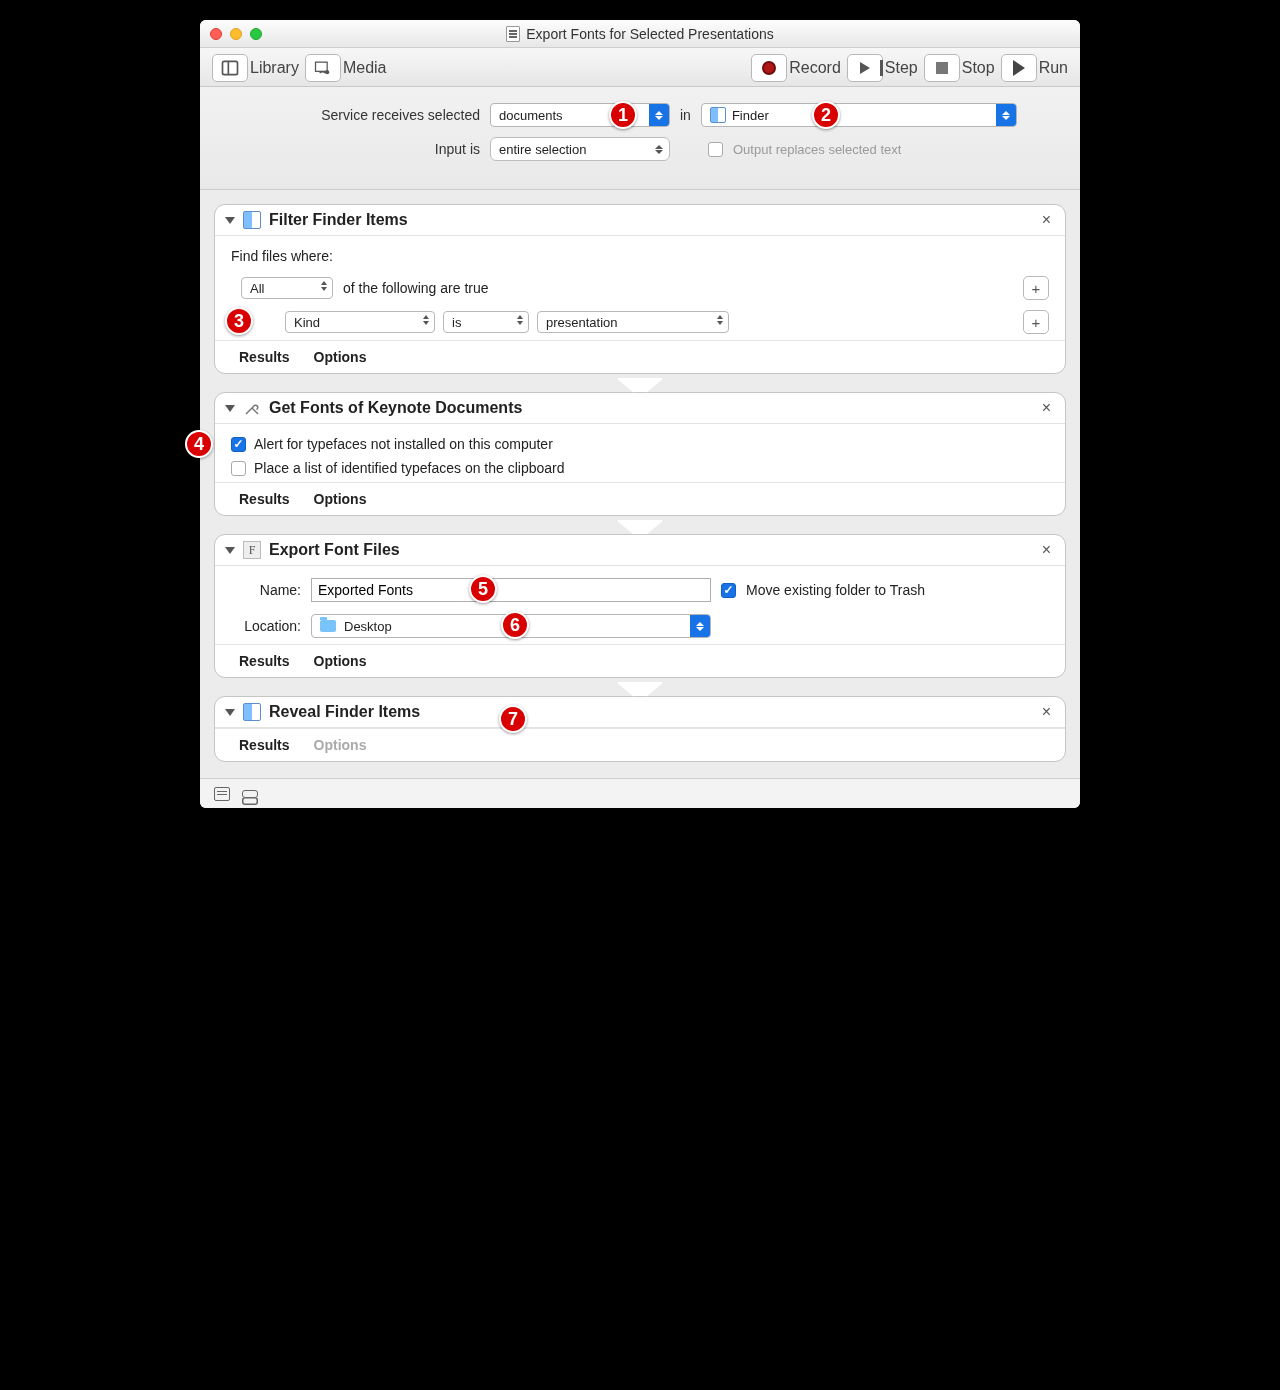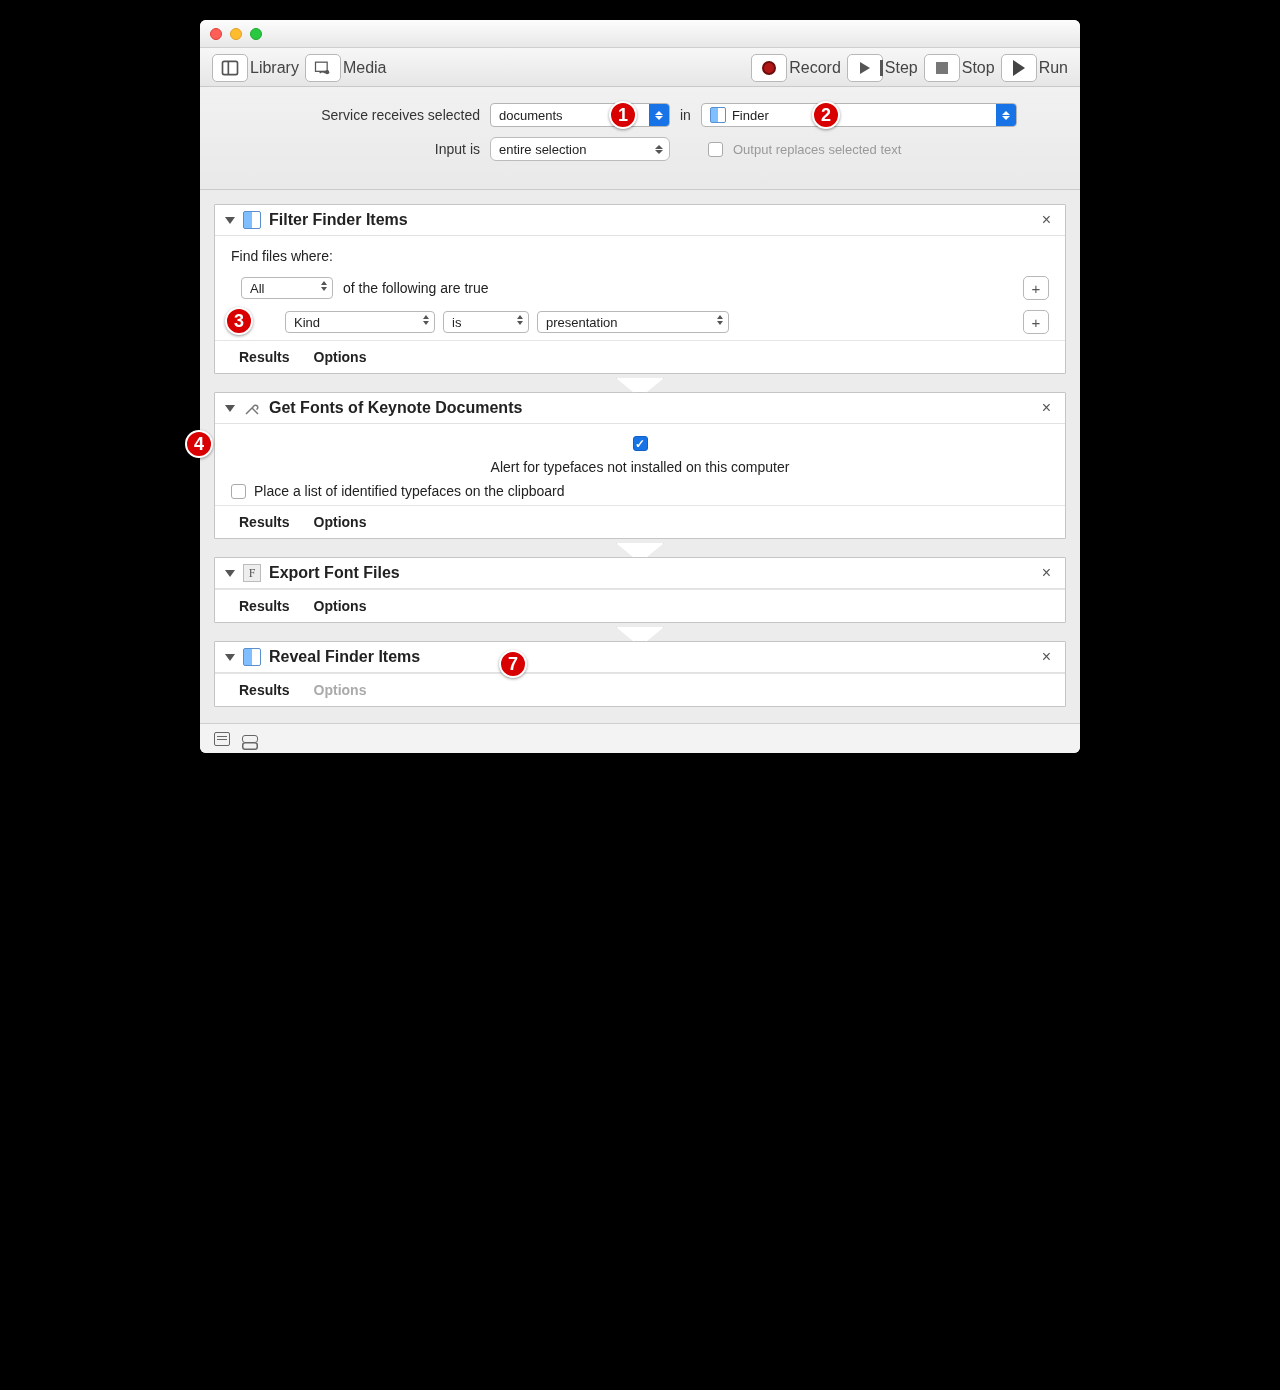--- a/index.html
+++ b/index.html
@@ -88,21 +88,21 @@
   .popup.plain .pcap::after  { border-top-color:#555;}
   .popup.plain { border-color:#bcbcbc;border-radius:6px;}
 
   .chk { width:15px; height:15px; border:1px solid #aaa; border-radius:3px; background:#fff; display:inline-flex; align-items:center; justify-content:center;}
   .chk.checked { background:#1873e6; border-color:#1160c4;}
   .chk.checked::after { content:"✓"; color:#fff; font-size:12px; line-height:1; font-weight:bold;}
   .disabled-text { color:#9a9a9a; }
 
   .workflow { padding: 14px 14px 10px 14px; position:relative;}
   .action {
-    background:#fff; border:1px solid #c5c5c5; border-radius:1px;
+    background:#fff; border:1px solid #c5c5c5; border-radius:11px;
     margin-bottom: 18px;
     position:relative;
   }
   .action + .action::before {
     content:""; position:absolute; top:-15px; left:50%; transform:translateX(-50%);
     width:46px; height:14px; background:#fff; border:1px solid #c5c5c5; border-top:none;
     clip-path: polygon(0 0, 100% 0, 62% 100%, 38% 100%);
   }
   .action-header {
     display:flex; align-items:center; padding:6px 10px; border-bottom:1px solid #e2e2e2;
@@ -166,20 +166,24 @@
 </head>
 <body>
 
 <div class="window">
 
   <div class="titlebar">
     <div class="traffic">
       <div class="dot red"></div>
       <div class="dot yellow"></div>
       <div class="dot green"></div>
+    </div>
+    <div class="title-center">
+      <span class="doc-icon"></span>
+      <span>Export Fonts for Selected Presentations</span>
     </div>
   </div>
 
   <div class="toolbar">
     <div class="tb-group">
       <div class="tb-btn">
         <div class="btn-box">
             <svg viewBox="0 0 24 24">
               <rect x="3" y="4" width="18" height="16" rx="2" fill="none" stroke="#555" stroke-width="2"></rect>
               <line x1="10" y1="4" x2="10" y2="20" stroke="#555" stroke-width="2"></line>
@@ -316,41 +320,59 @@
           <svg viewBox="0 0 24 24">
               <path d="M4 20 L14 10 M14 10 a3 3 0 1 1 4 4" stroke="#777" stroke-width="2" fill="none"></path>
               <path d="M20 20 L12 12" stroke="#777" stroke-width="2"></path>
             </svg>
         </span>
         <span class="act-title">Get Fonts of Keynote Documents</span>
         <span class="close-x">×</span>
       </div>
       <div class="action-body" style="position:relative;">
         <div class="badge" style="left:-30px; top:6px;">4</div>
-        <div style="display:flex; align-items:center; gap:8px; margin-bottom:8px;flex-direction:column;">
+        <div style="display:flex; align-items:center; gap:8px; margin-bottom:8px;">
           <span class="chk checked"></span>
           <span>Alert for typefaces not installed on this computer</span>
         </div>
         <div style="display:flex; align-items:center; gap:8px;">
           <span class="chk"></span>
           <span>Place a list of identified typefaces on the clipboard</span>
         </div>
       </div>
       <div class="action-footer">
         <span>Results</span>
         <span>Options</span>
       </div>
     </div>
 
     <div class="action">
       <div class="action-header">
         <span class="disclosure"></span>
         <span class="act-icon font-icon">F</span>
         <span class="act-title">Export Font Files</span>
         <span class="close-x">×</span>
+      </div>
+      <div class="action-body">
+        <div style="display:flex; align-items:center; gap:10px; margin-bottom:12px; position:relative;">
+          <span style="width:70px; text-align:right;">Name:</span>
+          <input class="text-input" style="width: 400px;" value="Exported Fonts">
+          <div class="badge" style="left:238px; top:-3px;">5</div>
+          <span class="chk checked"></span>
+          <span>Move existing folder to Trash</span>
+        </div>
+        <div style="display:flex; align-items:center; gap:10px; position:relative;">
+          <span style="width:70px; text-align:right;">Location:</span>
+          <div class="popup" style="width:400px;">
+            <span class="folder-mini" style="margin-right:8px;"></span>
+            <span>Desktop</span>
+            <span class="pcap"></span>
+          </div>
+          <div class="badge" style="left:270px; top:-3px;">6</div>
+        </div>
       </div>
       <div class="action-footer">
         <span>Results</span>
         <span>Options</span>
       </div>
     </div>
 
     <div class="action" style="margin-bottom:6px;">
       <div class="action-header" style="position:relative;">
         <span class="disclosure"></span>

